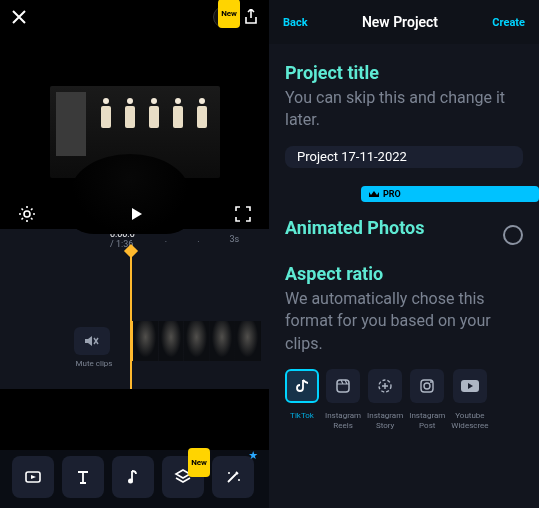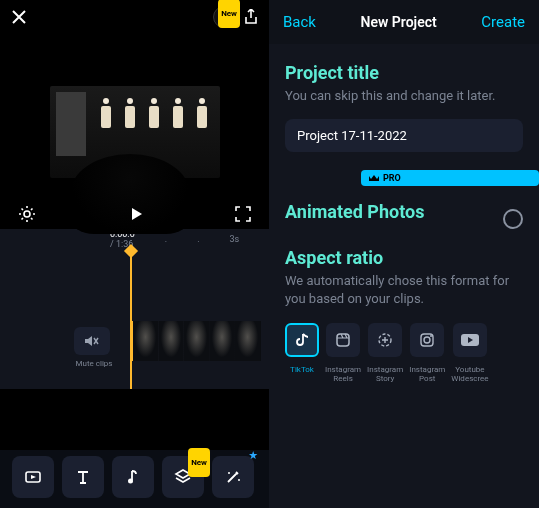--- a/index.html
+++ b/index.html
@@ -33,27 +33,27 @@
   .muteclip { position:absolute; left:74px; top:78px; width:40px; text-align:center; }
   .muteclip .chip { width:36px; height:28px; background:#1b2030; border-radius:6px; display:flex; align-items:center; justify-content:center; color:#9aa2b1; font-size:12px; cursor:pointer; }
   .muteclip .lbl { font-size:8px; color:#7b8392; margin-top:4px; }
   .clipstrip { position:absolute; left:131px; top:72px; height:40px; width:130px; background: linear-gradient(90deg,#12141a 0%,#0b0d11 100%); display:flex; border-left:2px solid #ffb92e; }
   .thumb { flex:1; background:#0c0e12; margin-right:1px; position:relative; overflow:hidden; }
   .thumb::before { content:""; position:absolute; inset:0; background: radial-gradient(ellipse at 50% 40%, rgba(240,230,210,.3) 0%, transparent 60%); }
   .toolraw { position:absolute; bottom:0; left:0; right:0; height:58px; background:#0a0d14; display:flex; gap:8px; padding:6px 12px; align-items:flex-start; }
   .tool { width:42px; height:42px; background:#1b2030; border-radius:8px; display:flex; align-items:center; justify-content:center; color:#fff; font-size:18px; cursor:pointer; position:relative; }
   
   .header { height:44px; display:flex; align-items:center; justify-content:space-between; padding:0 14px; background:#0f1219; }
-  .link { font-size:15px; font-weight:400; cursor:pointer; }
+  .link { font-size:11px; font-weight:700; cursor:pointer; }
   .link.cyan { color:#00d4ff; }
   .title { color:#fff; font-size:14px; font-weight:600; }
   .section { padding: 18px 16px 0 16px; }
   .h { color:#5eead4; font-size:18px; font-weight:700; }
-  .sub { color:#7b8392; font-size:13px; margin-top:4px; line-height:1.4; }
-  .input { margin-top:14px; background:#1b2030; border-radius:8px; height:33px; display:flex; align-items:center; padding:0 12px; color:#fff; font-size:13px; }
+  .sub { color:#7b8392; font-size:16px; margin-top:4px; line-height:1.4; }
+  .input { margin-top:14px; background:#1b2030; border-radius:8px; height:22px; display:flex; align-items:center; padding:0 12px; color:#fff; font-size:13px; }
   .probadge { display:inline-flex; align-items:center; gap:4px; background:#00c2ff; color:#000; font-size:9px; font-weight:700; padding:3px 8px; border-radius:4px; margin-left:92px; margin-top:18px; }
   .row { display:flex; align-items:flex-start; justify-content:space-between; gap:12px; margin-top:11px; }
   .toggle { width:20px; height:20px; border-radius:50%; border:2px solid #8a92a1; margin-top:8px; flex-shrink:0; cursor:pointer; }
   .formats { margin-top:14px; display:flex; gap:6px; padding-bottom:10px; }
   .fmt { display:flex; flex-direction:column; align-items:center; gap:8px; cursor:pointer; }
   .fbox { width:34px; height:34px; background:#1b2030; border-radius:6px; display:flex; align-items:center; justify-content:center; color:#aeb6c4; font-size:15px; position:relative; }
   .fmt.sel .fbox { border:2px solid #00d4ff; background:#17334a; color:#fff; }
   .fmt .flbl { font-size:8px; color:#7b8392; text-align:center; line-height:1.2; white-space:pre-line; }
   .fmt.sel .flbl { color:#00aadd; }
   svg { display:block; }

